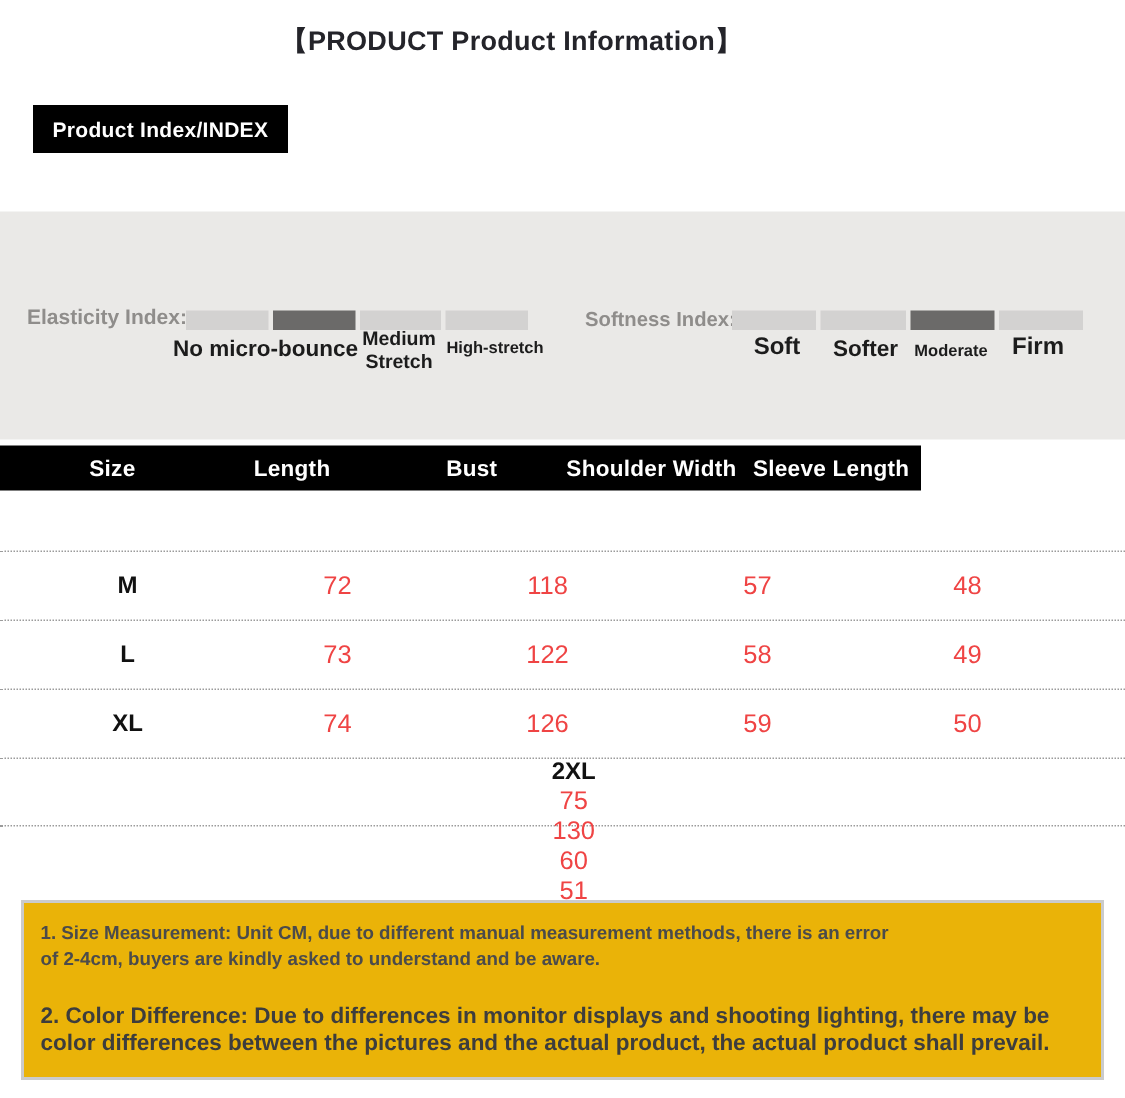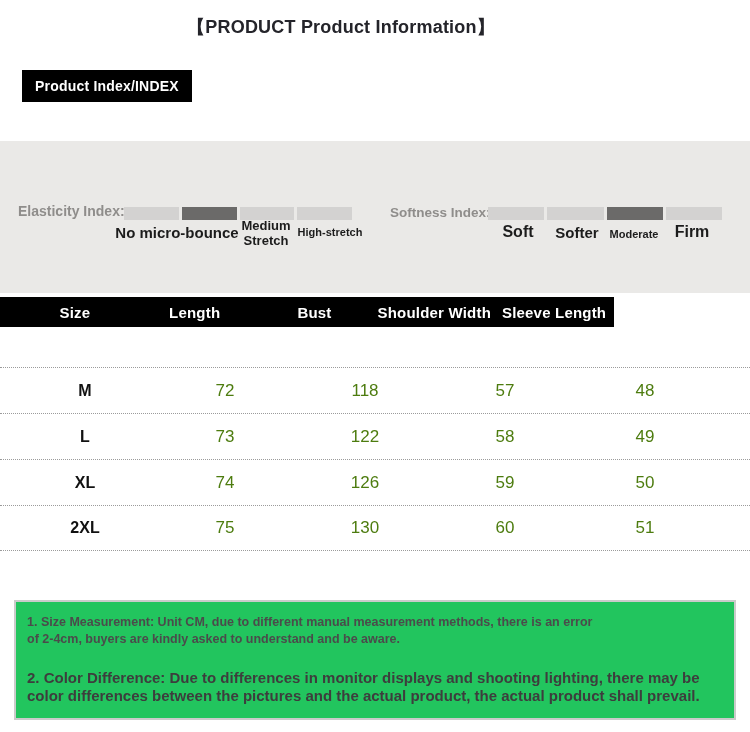--- a/index.html
+++ b/index.html
@@ -51,26 +51,26 @@
   }
   .thead .cell {
     width:140px; text-align:center; font-weight:bold; font-size:15px;
     letter-spacing:0.2px;
   }
   .tbody { position:absolute; left:0; top:367px; width:750px; }
   .trow {
     display:flex; padding-left:15px; height:46px; align-items:center;
     border-top:1px dotted #9b9b9b;
   }
-  .trow:last-child { border-bottom:1px dotted #9b9b9b; }
-  .trow .cell { width:140px; text-align:center; font-size:17px; color:#4d7c0f; }
+  .trow:last-child { border-bottom:1px dotted #9b9b9b;flex-direction:column; }
+  .trow .cell { width:140px; text-align:center; font-size:17px; color:#ef4444; }
   .trow .cell.size { font-weight:bold; font-size:16px; color:#111; }
   .notes {
     position:absolute; left:14px; top:600px; width:722px;
-    border:2px solid #cbcbcb; background:#22c55e;
+    border:2px solid #cbcbcb; background:#eab308;
     padding:12px 12px 12px 11px;
   }
   .note1 { font-size:12.5px; font-weight:bold; color:#4b4b4b; line-height:1.38; }
   .note2 { font-size:15px; font-weight:bold; color:#3d3d3d; line-height:1.25; margin-top:20px; }
 </style>
 </head>
 <body>
 
 <div class="page" style="--band-bg: #eae9e7; --bar-light: #d3d2d1; --bar-dark: #6b6a69; --header-bg: #000000;">
 

